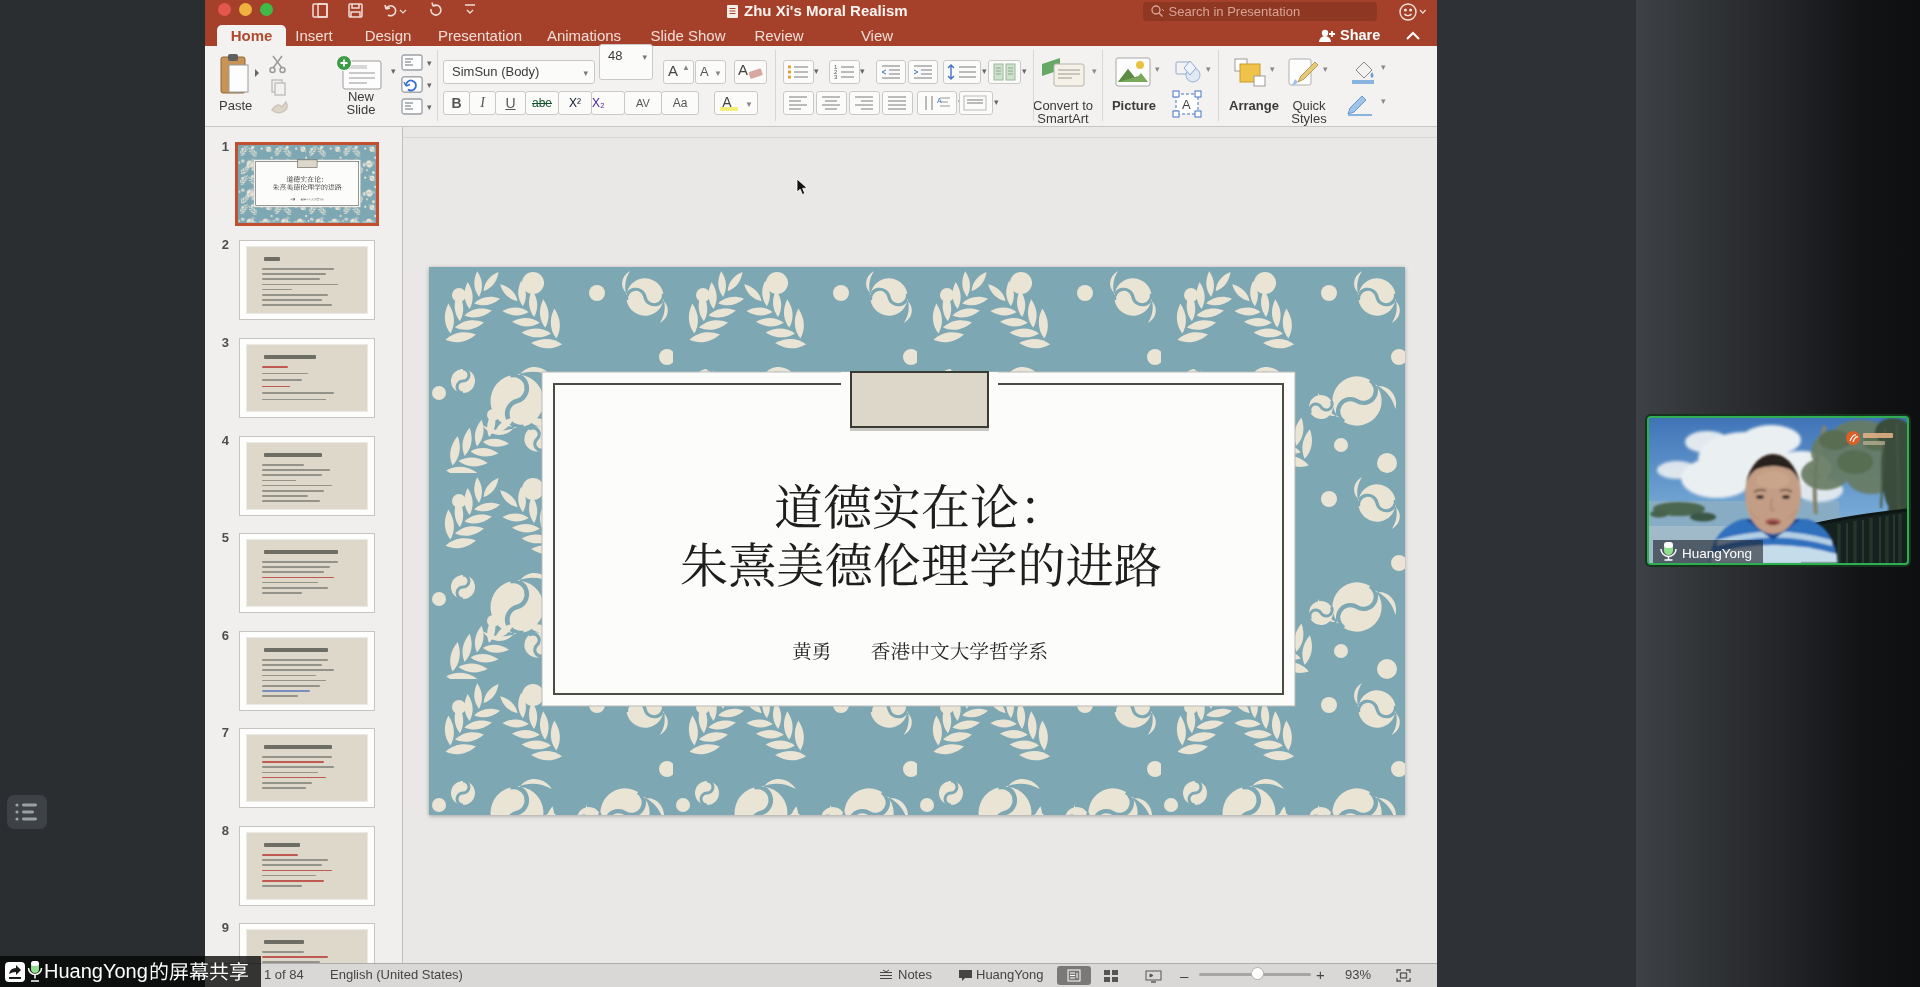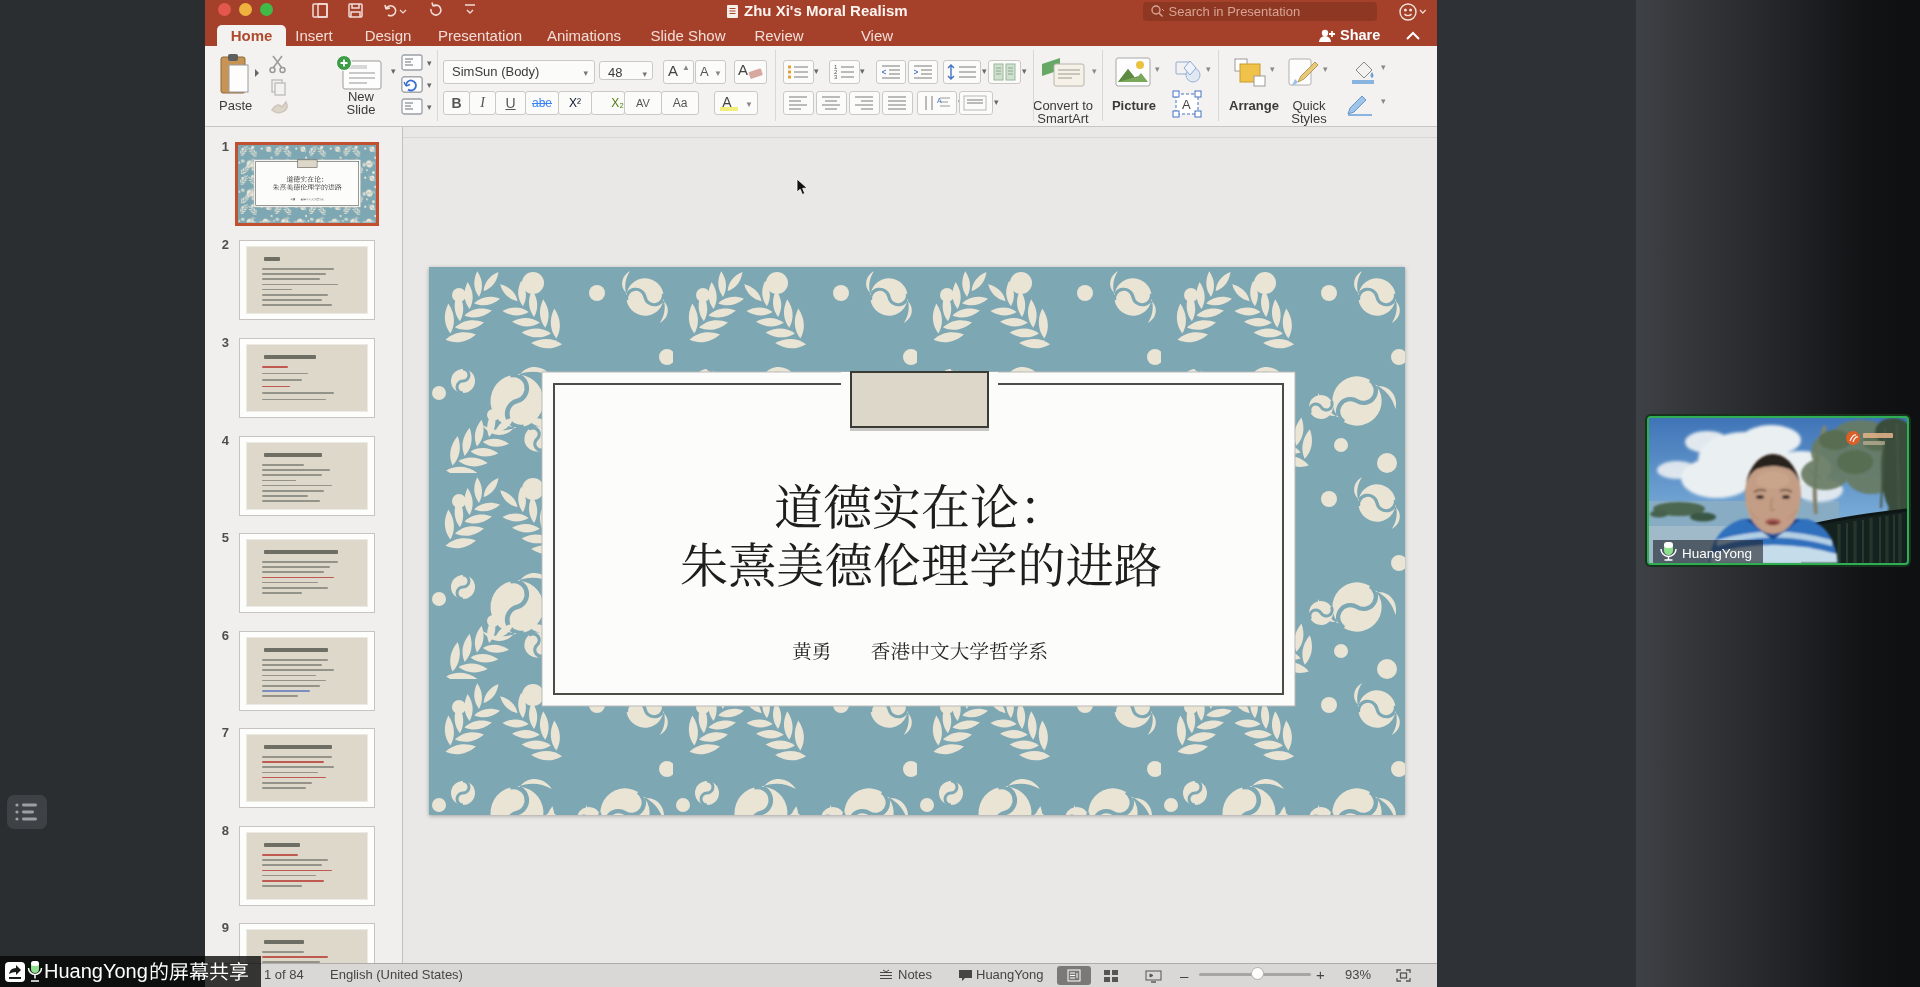--- a/index.html
+++ b/index.html
@@ -190,43 +190,43 @@
         <path d="M4 5 h8 M4 8 h6 M4 11 h8"></path>
       </svg>
       <div class="abs" style="left:222px;top:102px;color:#666;font-size:9px">▾</div>
 <svg class="abs" style="left:196px;top:76px" width="24" height="18" viewBox="0 0 24 18">
         <rect x="1" y="1" width="20" height="15" rx="2" fill="#fdfdfd" stroke="#9aa0a6"></rect>
         <path d="M5 10 a5 5 0 1 1 2 3.5" fill="none" stroke="#3b6fd4" stroke-width="1.8"></path>
         <path d="M5 10 l-2-4 M5 10 l4-1.5" fill="none" stroke="#3b6fd4" stroke-width="1.4"></path>
       </svg>
 <div class="sep" style="left:232px"></div>
 <div class="abs rbtn" style="left:238px;top:60px;width:152px;height:24px"><span style="font-size:13px;color:#3a3a3a;line-height:22px;padding-left:8px">SimSun (Body)</span><span style="position:absolute;right:6px;top:7px;color:#777;font-size:9px">▾</span></div>
-<div class="abs rbtn" style="left:394px;top:61px;width:54px;height:19px"><span style="font-size:13px;color:#3a3a3a;line-height:22px;padding-left:8px">48</span><span style="position:absolute;right:5px;top:7px;color:#777;font-size:9px">▾</span></div>
+<div class="abs rbtn" style="left:394px;top:44px;width:54px;height:36px"><span style="font-size:13px;color:#3a3a3a;line-height:22px;padding-left:8px">48</span><span style="position:absolute;right:5px;top:7px;color:#777;font-size:9px">▾</span></div>
 <div class="abs rbtn" style="left:458px;top:60px;width:31px;height:24px"><span style="font-size:15px;color:#444;line-height:20px;padding-left:4px">A</span><span style="position:absolute;right:3px;top:2px;color:#888;font-size:8px">▲</span></div>
 <div class="abs rbtn" style="left:490px;top:60px;width:31px;height:24px"><span style="font-size:13px;color:#555;line-height:22px;padding-left:4px">A</span><span style="position:absolute;right:3px;top:8px;color:#888;font-size:8px">▼</span></div>
 <div class="abs rbtn" style="left:529px;top:60px;width:33px;height:24px"><span style="font-size:15px;color:#444;padding-left:3px">A</span><svg style="position:absolute;right:2px;top:6px" width="16" height="12" viewBox="0 0 16 12">
           <rect x="1" y="3" width="13" height="7" rx="1" fill="#d8a7a0" transform="rotate(-18 8 6)"></rect>
         </svg></div>
 <div class="abs rbtn" style="left:238px;top:91px;width:27px;height:24px">
         <div style="font-size:14px;color:#555;text-align:center;line-height:22px;font-weight:bold">B</div>
       </div>
 <div class="abs rbtn" style="left:264px;top:91px;width:27px;height:24px">
         <div style="font-size:14px;color:#555;text-align:center;line-height:22px;font-style:italic;font-family:'Liberation Serif',serif">I</div>
       </div>
 <div class="abs rbtn" style="left:290px;top:91px;width:31px;height:24px">
         <div style="font-size:14px;color:#555;text-align:center;line-height:22px;text-decoration:underline">U</div>
       </div>
 <div class="abs rbtn" style="left:320px;top:91px;width:34px;height:24px">
-        <div style="font-size:14px;color:#3b82f6;text-align:center;line-height:22px;text-decoration:line-through;font-size:12px">abe</div>
+        <div style="font-size:14px;color:#14532d;text-align:center;line-height:22px;text-decoration:line-through;font-size:12px">abe</div>
       </div>
 <div class="abs rbtn" style="left:353px;top:91px;width:34px;height:24px">
         <div style="font-size:14px;color:#0f172a;text-align:center;line-height:22px;font-size:12px">X²</div>
       </div>
 <div class="abs rbtn" style="left:386px;top:91px;width:34px;height:24px">
-        <div style="font-size:14px;color:#4d7c0f;text-align:right;line-height:22px;font-size:12px">X₂</div>
+        <div style="font-size:14px;color:#4c1d95;text-align:left;line-height:22px;font-size:12px">X₂</div>
       </div>
 <div class="abs rbtn" style="left:419px;top:91px;width:38px;height:24px">
         <div style="font-size:14px;color:#555;text-align:center;line-height:22px;font-size:11px">AV</div>
       </div>
 <div class="abs rbtn" style="left:456px;top:91px;width:38px;height:24px">
         <div style="font-size:14px;color:#555;text-align:center;line-height:22px;font-size:12px">Aa</div>
       </div>
 <div class="abs rbtn" style="left:509px;top:91px;width:44px;height:24px">
         <div style="font-size:14px;color:#444;text-align:center;line-height:20px;width:24px">A</div>
         <div style="position:absolute;left:5px;bottom:3px;width:18px;height:4px;background:#f3ee7a"></div>

